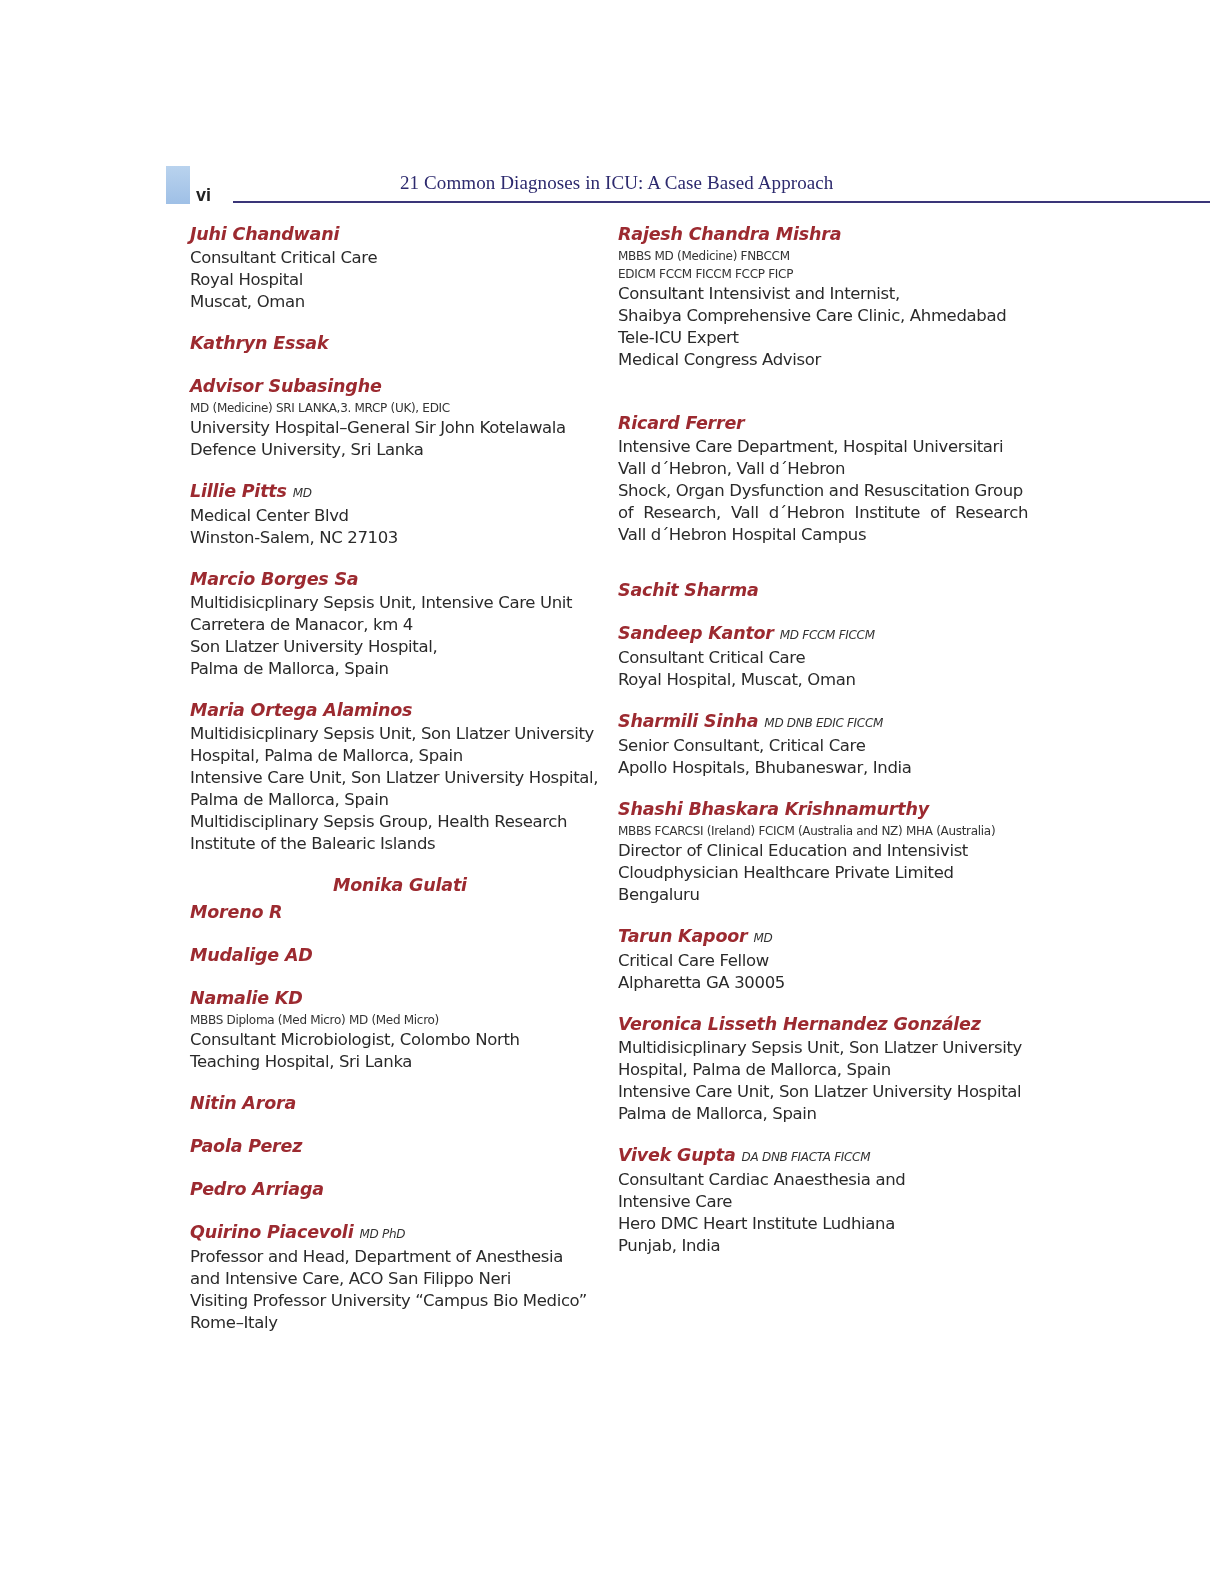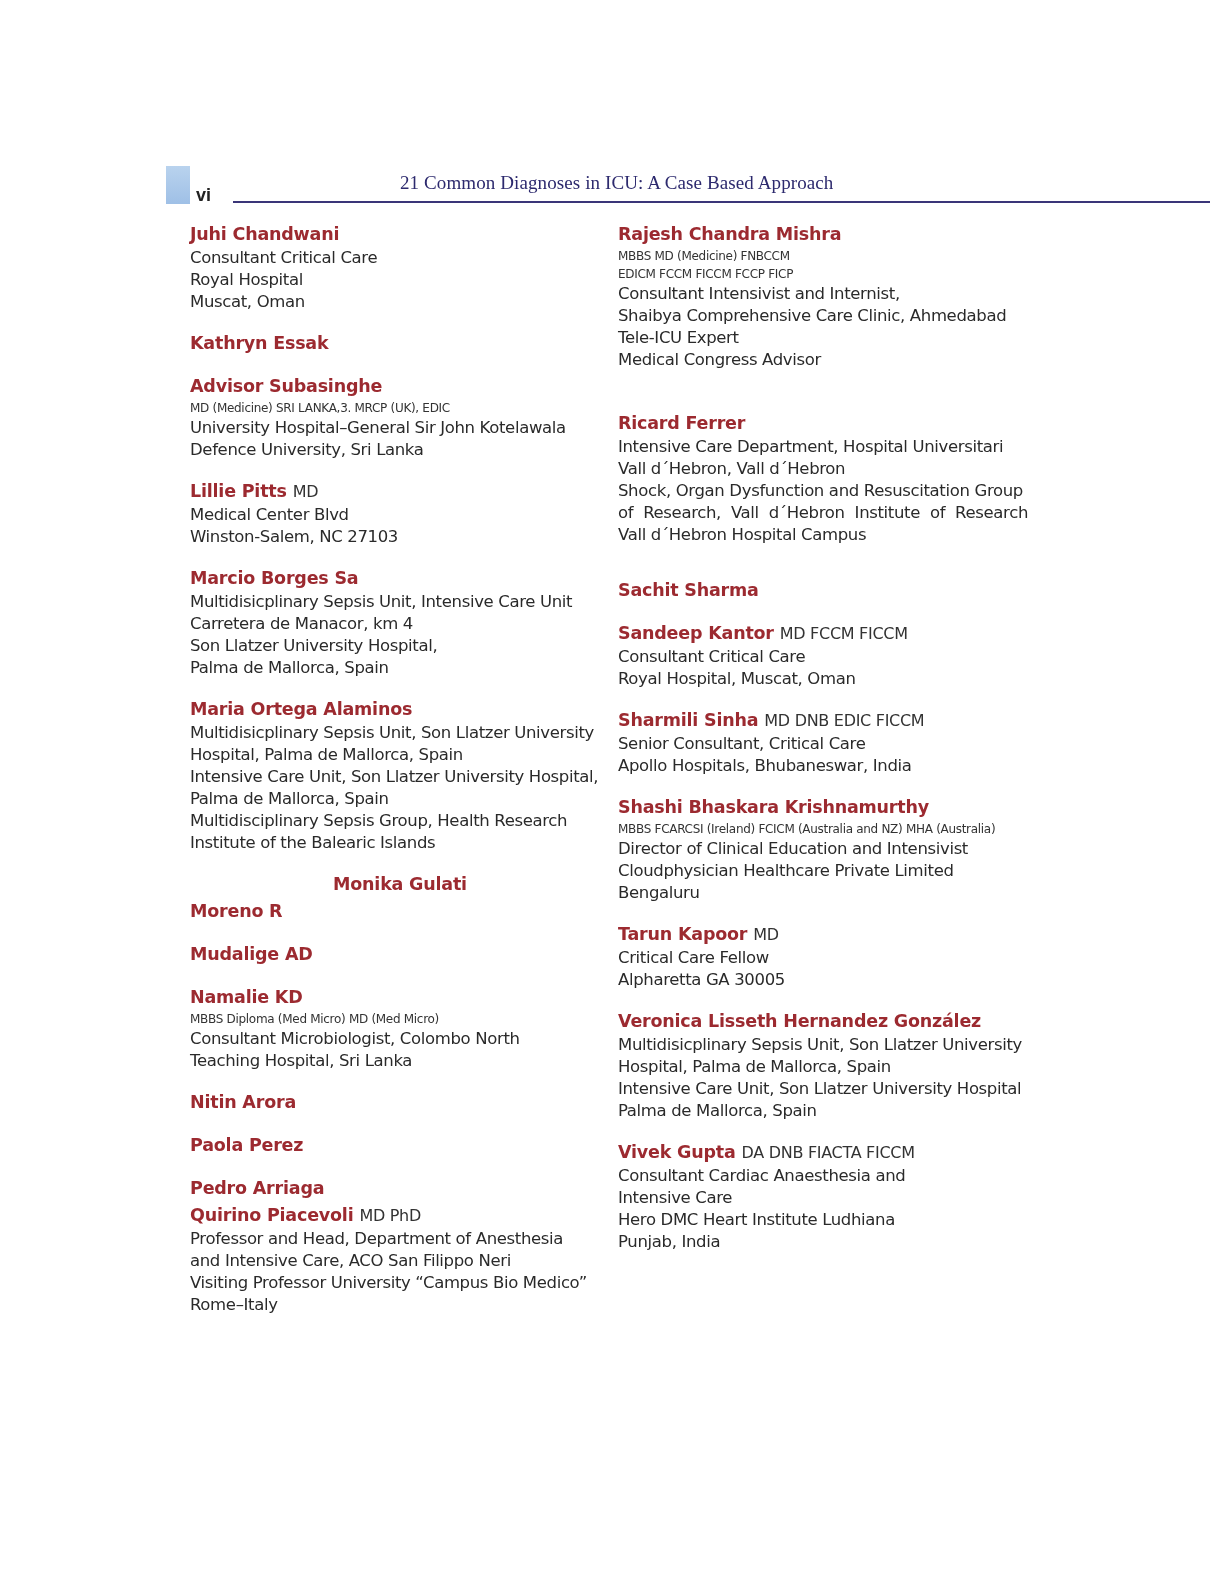--- a/index.html
+++ b/index.html
@@ -9,23 +9,23 @@
   .header-tab { position: absolute; left: 166px; top: 6px; width: 24px; height: 38px; background: linear-gradient(180deg, #b9d3ee 0%, #9fc0e6 100%); }
   .page-number { position: absolute; left: 196px; top: 25px; font-family: "Liberation Sans", sans-serif; font-weight: bold; font-size: 18px; color: #222; }
   .running-title { position: absolute; left: 400px; top: 12px; font-family: Liberation Serif, serif; font-size: 19px; color: #2d2a6e; letter-spacing: 0.1px; }
   .header-rule { position: absolute; left: 233px; top: 41px; width: 977px; height: 2px; background: #3a3578; }
 
   .col { position: absolute; top: 222px; width: 420px; }
   .col-left { left: 190px; }
   .col-right { left: 618px; width: 410px; }
 
   .entry { margin-bottom: 18px; }
-  .name-line { line-height: 24px; white-space: nowrap; }
+  .name-line { line-height: 24px; white-space: nowrap; font-style: italic; }
   .name { font-family: "DejaVu Sans", sans-serif; font-weight: bold; font-size: 17.5px; color: #9c2a30; letter-spacing: -0.2px; }
-  .quals-inline { font-family: "DejaVu Sans", sans-serif; font-size: 16px; color: #333; margin-left: 6px; letter-spacing: -0.3px; }
+  .quals-inline { font-family: "DejaVu Sans", sans-serif; font-size: 12px; color: #333; margin-left: 6px; letter-spacing: -0.3px; }
   .quals { font-family: "DejaVu Sans", sans-serif; font-size: 12px; color: #333; line-height: 18px; letter-spacing: -0.3px; white-space: nowrap; }
   .line { font-family: "DejaVu Sans", sans-serif; font-size: 16.5px; color: #2a2a2a; line-height: 22px; white-space: nowrap; letter-spacing: -0.35px; }
   .justify { text-align: justify; text-align-last: justify; white-space: normal; }
 </style>
 </head>
 <body>
 
 <div class="page-header">
   <div class="header-tab"></div>
   <div class="page-number">vi</div>
@@ -84,21 +84,21 @@
       <div class="quals">MBBS  Diploma (Med Micro)  MD (Med Micro)</div>
       <div class="line">Consultant Microbiologist, Colombo North</div>
       <div class="line">Teaching Hospital, Sri Lanka</div>
     </div>
     <div class="entry" style="margin-bottom: 18px;">
       <div class="name-line"><span class="name">Nitin Arora</span></div>
     </div>
     <div class="entry" style="margin-bottom: 18px;">
       <div class="name-line"><span class="name">Paola Perez</span></div>
     </div>
-    <div class="entry" style="margin-bottom: 2px;">
+    <div class="entry" style="margin-bottom: 18px;">
       <div class="name-line"><span class="name">Pedro Arriaga</span></div>
     </div>
     <div class="entry">
       <div class="name-line"><span class="name">Quirino Piacevoli</span><span class="quals-inline">MD  PhD</span></div>
       <div class="line">Professor and Head, Department of Anesthesia</div>
       <div class="line">and Intensive Care, ACO San Filippo Neri</div>
       <div class="line">Visiting Professor University “Campus Bio Medico”</div>
       <div class="line">Rome–Italy</div>
     </div>
   </div>

